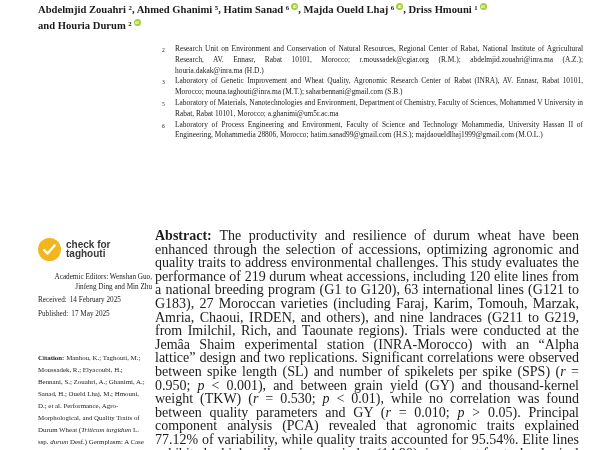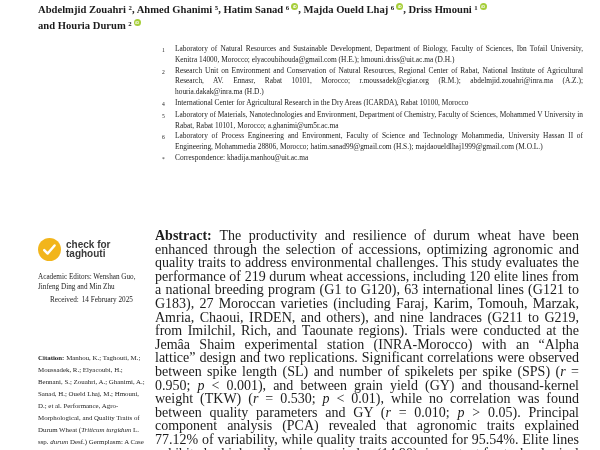--- a/index.html
+++ b/index.html
@@ -32,78 +32,71 @@
   .seg.i{font-style:italic;}
 
   
   .badge{position:absolute;left:38px;top:238px;display:flex;align-items:center;
          gap:5px;text-decoration:none;color:inherit;cursor:pointer;}
   .badge-circle{display:inline-flex;color:var(--badge-yellow,#F2B51B);}
   .badge-label{font-family:"Liberation Sans",sans-serif;font-weight:bold;
                font-size:10px;line-height:8.2px;color:#3a3a3a;}
 
   .editors{position:absolute;left:38px;top:273px;width:114px;margin:0;
-           font-size:7.2px;line-height:9.8px;}
-  .history{position:absolute;left:38px;top:296px;width:120px;font-size:7.2px;margin-left:12px;}
+           font-size:7.2px;line-height:9.8px;text-align:right;}
+  .history{position:absolute;left:38px;top:296px;width:120px;font-size:7.2px;}
   .meta-line{margin:0 0 4.8px 0;line-height:9.5px;}
   .meta-label{margin-right:3px;}
 
   .citation{position:absolute;left:38px;top:352px;width:110px;margin:0;
             font-size:6.9px;line-height:12px;}
 </style>
 </head>
 <body>
 
 <div class="page">
 
   <header class="authors">
     <p class="author-line"><span class="author-seg"><span class="a-name">Abdelmjid Zouahri</span><span class="a-sup">2</span><span class="a-sep">, </span></span><span class="author-seg"><span class="a-name">Ahmed Ghanimi</span><span class="a-sup">5</span><span class="a-sep">, </span></span><span class="author-seg"><span class="a-name">Hatim Sanad</span><span class="a-sup">6</span><span class="orcid"></span><span class="a-sep">, </span></span><span class="author-seg"><span class="a-name">Majda Oueld Lhaj</span><span class="a-sup">6</span><span class="orcid"></span><span class="a-sep">, </span></span><span class="author-seg"><span class="a-name">Driss Hmouni</span><span class="a-sup">1</span><span class="orcid"></span><span class="a-sep"></span></span></p>
     <p class="author-line"><span class="author-seg"><span class="a-name">and Houria Durum</span><span class="a-sup">2</span><span class="orcid"></span><span class="a-sep"></span></span></p>
   </header>
 
   <ul class="affiliations">
       <li>
-        <span class="aff-marker">1</span>
-        <span class="aff-text">Laboratory of Natural Resources and Sustainable Development, Department of Biology, Faculty of Sciences, Ibn Tofail University, Kenitra 14000, Morocco; elyacoubihouda@gmail.com (H.E.); hmouni.driss@uit.ac.ma (D.H.)</span>
-      </li>
-      <li>
         <span class="aff-marker">2</span>
         <span class="aff-text">Research Unit on Environment and Conservation of Natural Resources, Regional Center of Rabat, National Institute of Agricultural Research, AV. Ennasr, Rabat 10101, Morocco; r.moussadek@cgiar.org (R.M.); abdelmjid.zouahri@inra.ma (A.Z.); houria.dakak@inra.ma (H.D.)</span>
       </li>
       <li>
-        <span class="aff-marker">4</span>
-        <span class="aff-text">International Center for Agricultural Research in the Dry Areas (ICARDA), Rabat 10100, Morocco</span>
+        <span class="aff-marker">3</span>
+        <span class="aff-text">Laboratory of Genetic Improvement and Wheat Quality, Agronomic Research Center of Rabat (INRA), AV. Ennasr, Rabat 10101, Morocco; mouna.taghouti@inra.ma (M.T.); saharbennani@gmail.com (S.B.)</span>
       </li>
       <li>
         <span class="aff-marker">5</span>
         <span class="aff-text">Laboratory of Materials, Nanotechnologies and Environment, Department of Chemistry, Faculty of Sciences, Mohammed V University in Rabat, Rabat 10101, Morocco; a.ghanimi@um5r.ac.ma</span>
       </li>
       <li>
         <span class="aff-marker">6</span>
         <span class="aff-text">Laboratory of Process Engineering and Environment, Faculty of Science and Technology Mohammedia, University Hassan II of Engineering, Mohammedia 28806, Morocco; hatim.sanad99@gmail.com (H.S.); majdaoueldlhaj1999@gmail.com (M.O.L.)</span>
-      </li>
-      <li>
-        <span class="aff-marker">*</span>
-        <span class="aff-text">Correspondence: khadija.manhou@uit.ac.ma</span>
       </li>
     </ul>
 
   <div class="abstract"><span class="seg b">Abstract: </span><span class="seg">The productivity and resilience of durum wheat have been enhanced through the selection of accessions, optimizing agronomic and quality traits to address environmental challenges. This study evaluates the performance of 219 durum wheat accessions, including 120 elite lines from a national breeding program (G1 to G120), 63 international lines (G121 to G183), 27 Moroccan varieties (including Faraj, Karim, Tomouh, Marzak, Amria, Chaoui, IRDEN, and others), and nine landraces (G211 to G219, from Imilchil, Rich, and Taounate regions). Trials were conducted at the Jemâa Shaim experimental station (INRA-Morocco) with an “Alpha lattice” design and two replications. Significant correlations were observed between spike length (SL) and number of spikelets per spike (SPS) (</span><span class="seg i">r</span><span class="seg"> = 0.950; </span><span class="seg i">p</span><span class="seg"> &lt; 0.001), and between grain yield (GY) and thousand-kernel weight (TKW) (</span><span class="seg i">r</span><span class="seg"> = 0.530; </span><span class="seg i">p</span><span class="seg"> &lt; 0.01), while no correlation was found between quality parameters and GY (</span><span class="seg i">r</span><span class="seg"> = 0.010; </span><span class="seg i">p</span><span class="seg"> &gt; 0.05). Principal component analysis (PCA) revealed that agronomic traits explained 77.12% of variability, while quality traits accounted for 95.54%. Elite lines exhibited a high yellow pigment index (14.90), important for technological quality. Traditional landraces performed well in spike length (8.78 cm), thousand-kernel weight (50.23 g), protein content (17.07%), and gluten content (36.90%). Moroccan varieties such as Faraj achieved a grain yield of 6.12 t/ha, while</span></div>
 
   <a class="badge">
     <span class="badge-circle">
       <svg width="23" height="23" viewBox="0 0 24 24" aria-hidden="true">
         <circle cx="12" cy="12" r="12" fill="currentColor"></circle>
         <path d="M6.5 12.6l3.6 3.6 7.2-8.4" stroke="#ffffff" stroke-width="2.6" fill="none" stroke-linecap="round" stroke-linejoin="round"></path>
       </svg>
     </span>
     <span class="badge-label"><span>check for</span><br><span>taghouti</span></span>
   </a>
 
   <p class="editors">Academic Editors: Wenshan Guo, Jinfeng Ding and Min Zhu</p>
 
   <div class="history">
       <p class="meta-line"><span class="meta-label">Received:</span><span class="meta-val">14 February 2025</span></p>
+      <p class="meta-line"><span class="meta-label">Published:</span><span class="meta-val">17 May 2025</span></p>
     </div>
 
   <p class="citation"><span class="seg b">Citation: </span><span class="seg">Manhou, K.; Taghouti, M.; Moussadek, R.; Elyacoubi, H.; Bennani, S.; Zouahri, A.; Ghanimi, A.; Sanad, H.; Oueld Lhaj, M.; Hmouni, D.; et al. Performance, Agro-Morphological, and Quality Traits of Durum Wheat (</span><span class="seg i">Triticum turgidum</span><span class="seg"> L. ssp. </span><span class="seg i">durum</span><span class="seg"> Desf.) Germplasm: A Case</span></p>
 
 </div>
 
 </body></html>

